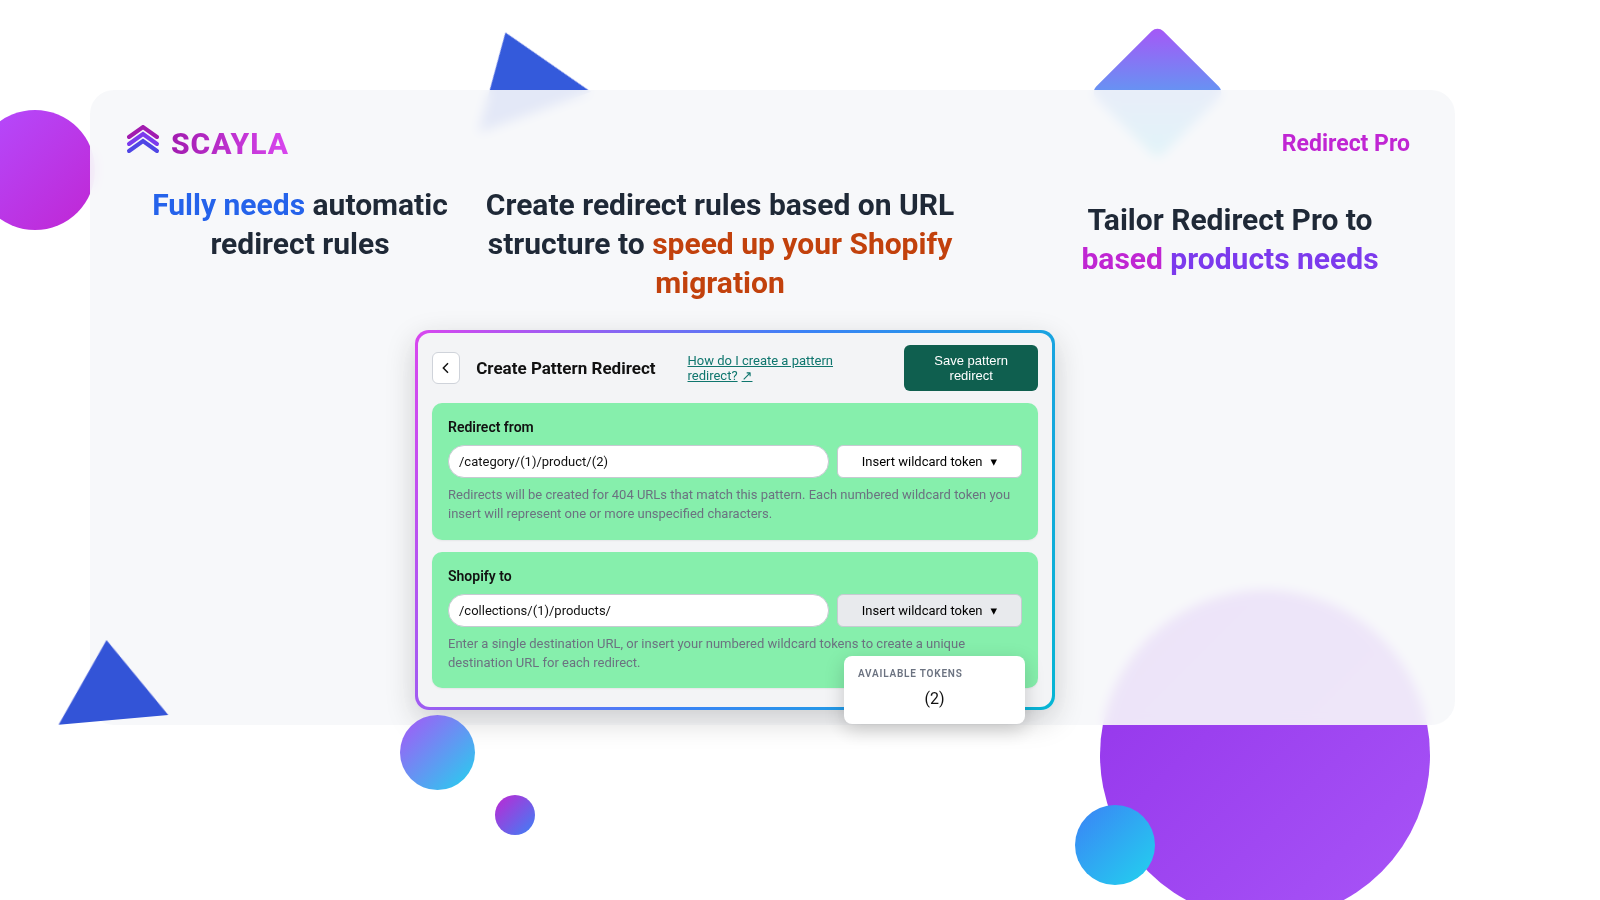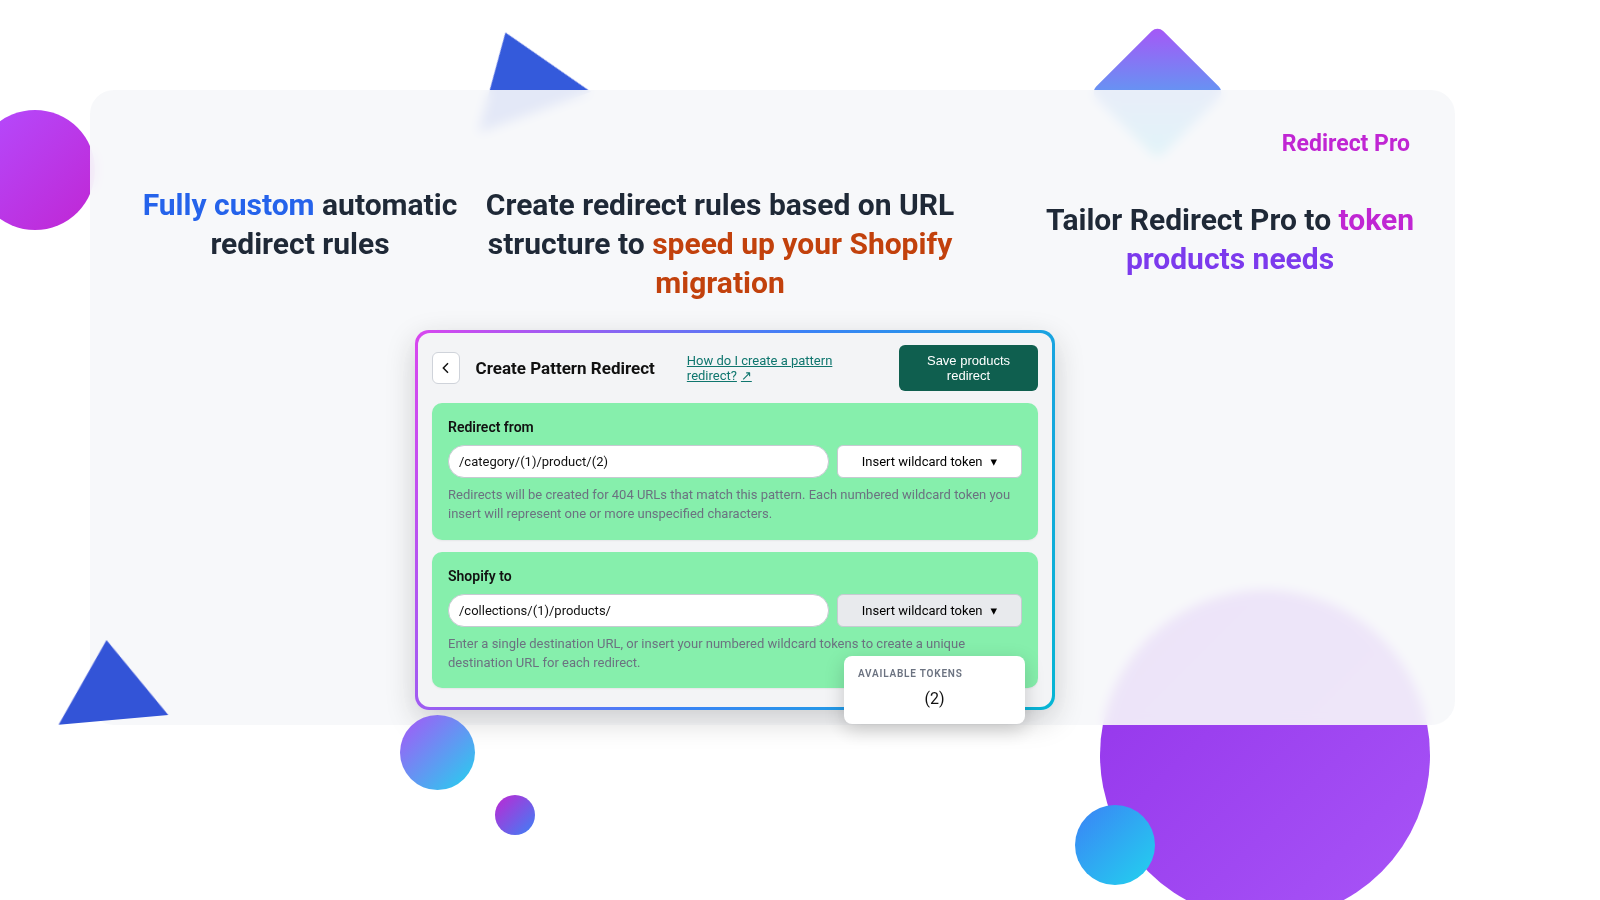--- a/index.html
+++ b/index.html
@@ -65,51 +65,59 @@
 <body>
 
 <div class="deco circle-tl"></div>
 <div class="deco tri-top"></div>
 <div class="deco diamond-tr"></div>
 <div class="deco circle-br"></div>
 <div class="deco circle-br2"></div>
 
 <div class="panel">
 
+  <div class="brand">
+    <svg class="brand-mark" viewBox="0 0 36 36">
+      <path d="M4 26 L18 16 L32 26" fill="none" stroke="#4f46e5" stroke-width="4" stroke-linecap="round"></path>
+      <path d="M4 19 L18 9 L32 19" fill="none" stroke="#7c3aed" stroke-width="4" stroke-linecap="round"></path>
+      <path d="M4 12 L18 2 L32 12" fill="none" stroke="#a21caf" stroke-width="4" stroke-linecap="round"></path>
+    </svg>
+    <span class="brand-name">SCAYLA</span>
+  </div>
 
   <div class="prod-name">Redirect Pro</div>
 
   <div class="headline h1">
-    <span class="hl-blue">Fully custom</span>
+    <span class="hl-blue">Fully needs</span>
     <span>automatic redirect rules</span>
   </div>
 
   <div class="headline h2">
     <span>Create redirect rules based on URL structure to </span><span class="hl-teal">speed up</span><span class="hl-teal"> your Shopify migration</span>
   </div>
 
   <div class="headline h3">
-    <span>Tailor Redirect Pro to </span><span class="hl-fuchsia">token </span><span class="hl-purple">products needs</span>
+    <span>Tailor Redirect Pro to </span><span class="hl-fuchsia">based </span><span class="hl-purple">products needs</span>
   </div>
 
   <div class="card-wrap">
     <div class="card">
 
       <div class="card-header">
         <button class="back-btn">
           <svg viewBox="0 0 24 24" fill="none" stroke-width="2.2">
               <path d="M15 5 L8 12 L15 19"></path>
             </svg>
         </button>
         <div class="card-title">Create Pattern Redirect</div>
         <div class="header-spacer"></div>
         <a href="#" class="help-link">
           <span>How do I create a pattern redirect?</span><span class="ext">↗</span>
         </a>
-        <button class="save-btn">Save products redirect</button>
+        <button class="save-btn">Save pattern redirect</button>
       </div>
 
       <div class="section">
         <div class="sec-label">Redirect from</div>
         <div class="row">
           <input class="inp" value="/category/(1)/product/(2)" style="">
           <div class="dd">
             <span>Insert wildcard token</span>
             <span class="caret">▾</span>
           </div>

